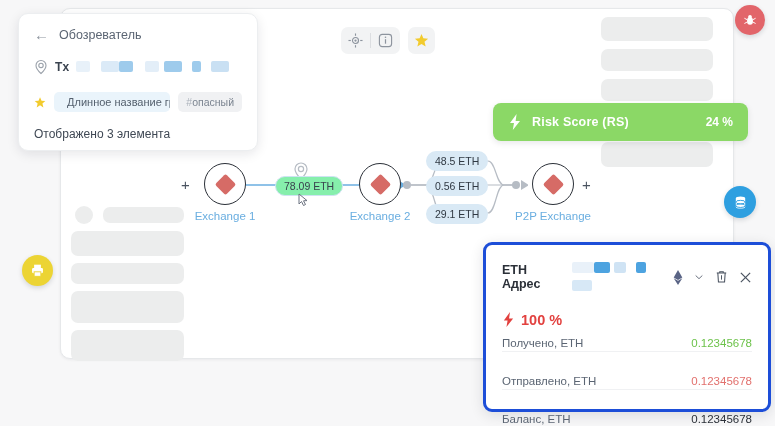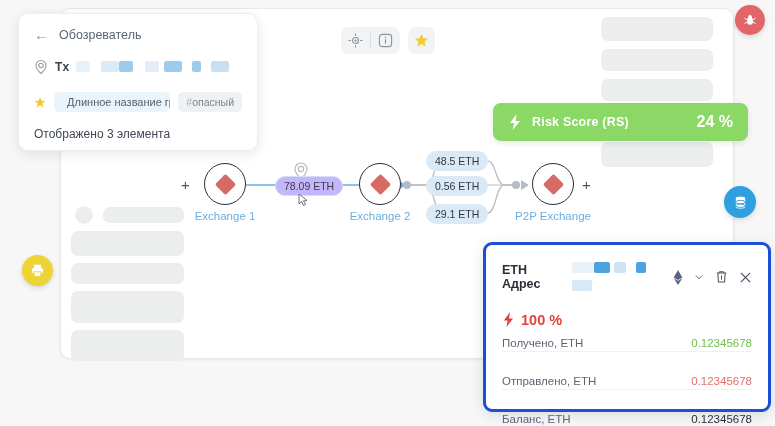--- a/index.html
+++ b/index.html
@@ -72,21 +72,21 @@
 
   
   #risk {
     position: absolute; left: 493px; top: 59px;
     width: 255px; height: 38px;
     background: #8bd866; border-radius: 8px;
     display: flex; align-items: center; padding: 0 15px;
     color: #fff; box-shadow: 0 2px 6px rgba(16,24,40,.10); margin-top: 44px;
   }
   .risk-label { font-size: 12.5px; font-weight: bold; margin-left: 10px; letter-spacing: .2px; }
-  .risk-val { margin-left: auto; font-size: 16px; font-weight: bold; }
+  .risk-val { margin-left: auto; font-size: 12px; font-weight: bold; }
 
   
   .fab {
     position: absolute; border-radius: 50%;
     display: flex; align-items: center; justify-content: center;
     cursor: pointer; box-shadow: 0 2px 5px rgba(16,24,40,.15);
   }
   #fab-bug   { right: 10px; top: 5px;    width: 30px; height: 30px; background: #e2656a; }
   #fab-db    { right: 19px; top: 186px;  width: 32px; height: 32px; background: #2e9fe0; }
   #fab-print { left: 22px;  top: 255px;  width: 31px; height: 31px; background: #ecd434; }
@@ -102,21 +102,21 @@
     width: 15px; height: 15px; background: #d66b66;
     transform: rotate(45deg); border-radius: 2px;
   }
   .node-label {
     position: absolute; top: 47px; left: 50%; transform: translateX(-50%);
     font-size: 11.5px; color: #6aaee0; white-space: nowrap;
   }
   .plus { position: absolute; font-size: 15px; color: #4a5360; }
   .edge-label {
     position: absolute; font-size: 10.5px; color: #39414d;
-    background: #c4b5fd; border: 1px solid #cfe3f2;
+    background: #86efac; border: 1px solid #cfe3f2;
     border-radius: 11px; padding: 3px 8px; white-space: nowrap;
   }
   .edge-label.blue { background: #d9e9f5; border-color: transparent; color: #2f3842; }
 
   
   #eth-card {
     position: absolute; left: 483px; top: 242px;
     width: 288px; height: 170px;
     background: #fff; border-radius: 9px;
     border: 3px solid #1d4ed8;

